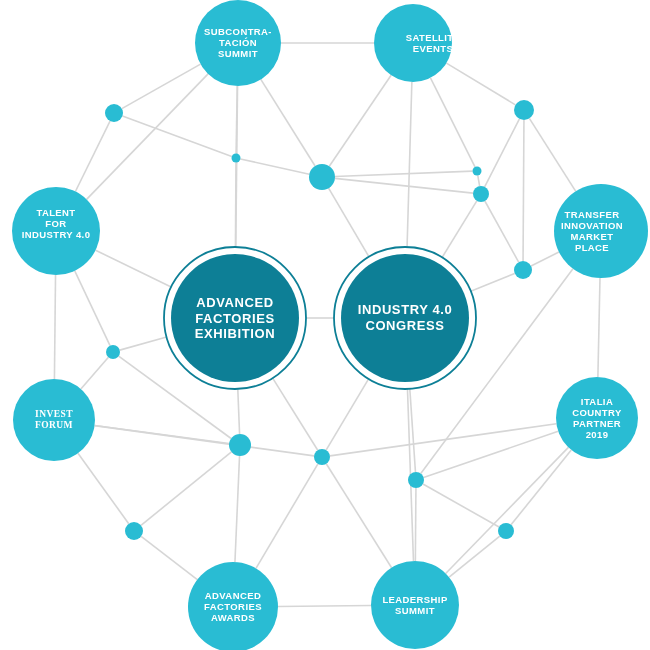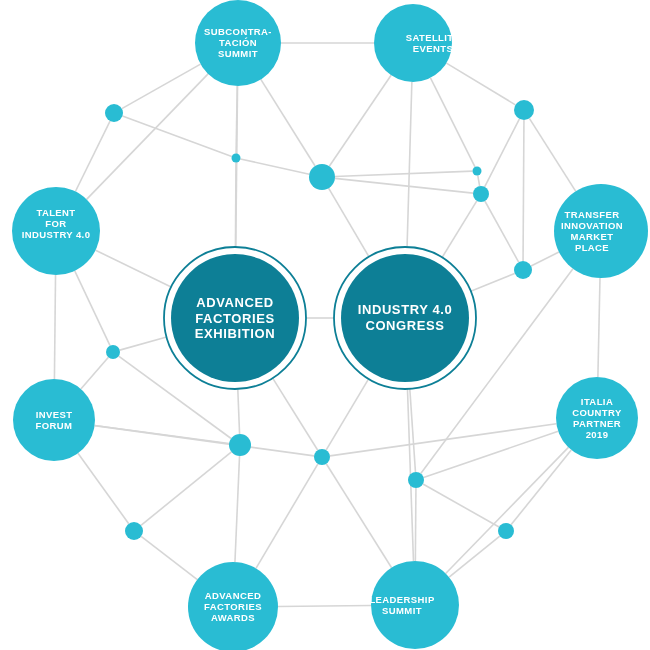--- a/index.html
+++ b/index.html
@@ -167,26 +167,26 @@
       <div class="node-label satellite-label" style="left: 433px; top: 43px;">SATELLITE
 EVENTS</div>
       <div class="node-label satellite-label" style="left: 592px; top: 231px;">TRANSFER
 INNOVATION
 MARKET
 PLACE</div>
       <div class="node-label satellite-label" style="left: 597px; top: 418px;">ITALIA
 COUNTRY
 PARTNER
 2019</div>
-      <div class="node-label satellite-label" style="left: 402px; top: 605px;">LEADERSHIP
+      <div class="node-label satellite-label" style="left: 415px; top: 605px;">LEADERSHIP
 SUMMIT</div>
       <div class="node-label satellite-label" style="left: 233px; top: 607px;">ADVANCED
 FACTORIES
 AWARDS</div>
-      <div class="node-label satellite-label" style="left: 54px; top: 420px;">INVEST
+      <div class="node-label satellite-label" style="left: 54px; top: 420px; font-family: Liberation Serif, serif;">INVEST
 FORUM</div>
       <div class="node-label satellite-label" style="left: 56px; top: 224px;">TALENT
 FOR
 INDUSTRY 4.0</div>
       <div class="node-label hub-label" style="left: 235px; top: 318px;">ADVANCED
 FACTORIES
 EXHIBITION</div>
       <div class="node-label hub-label" style="left: 405px; top: 318px;">INDUSTRY 4.0
 CONGRESS</div>
     </div>

